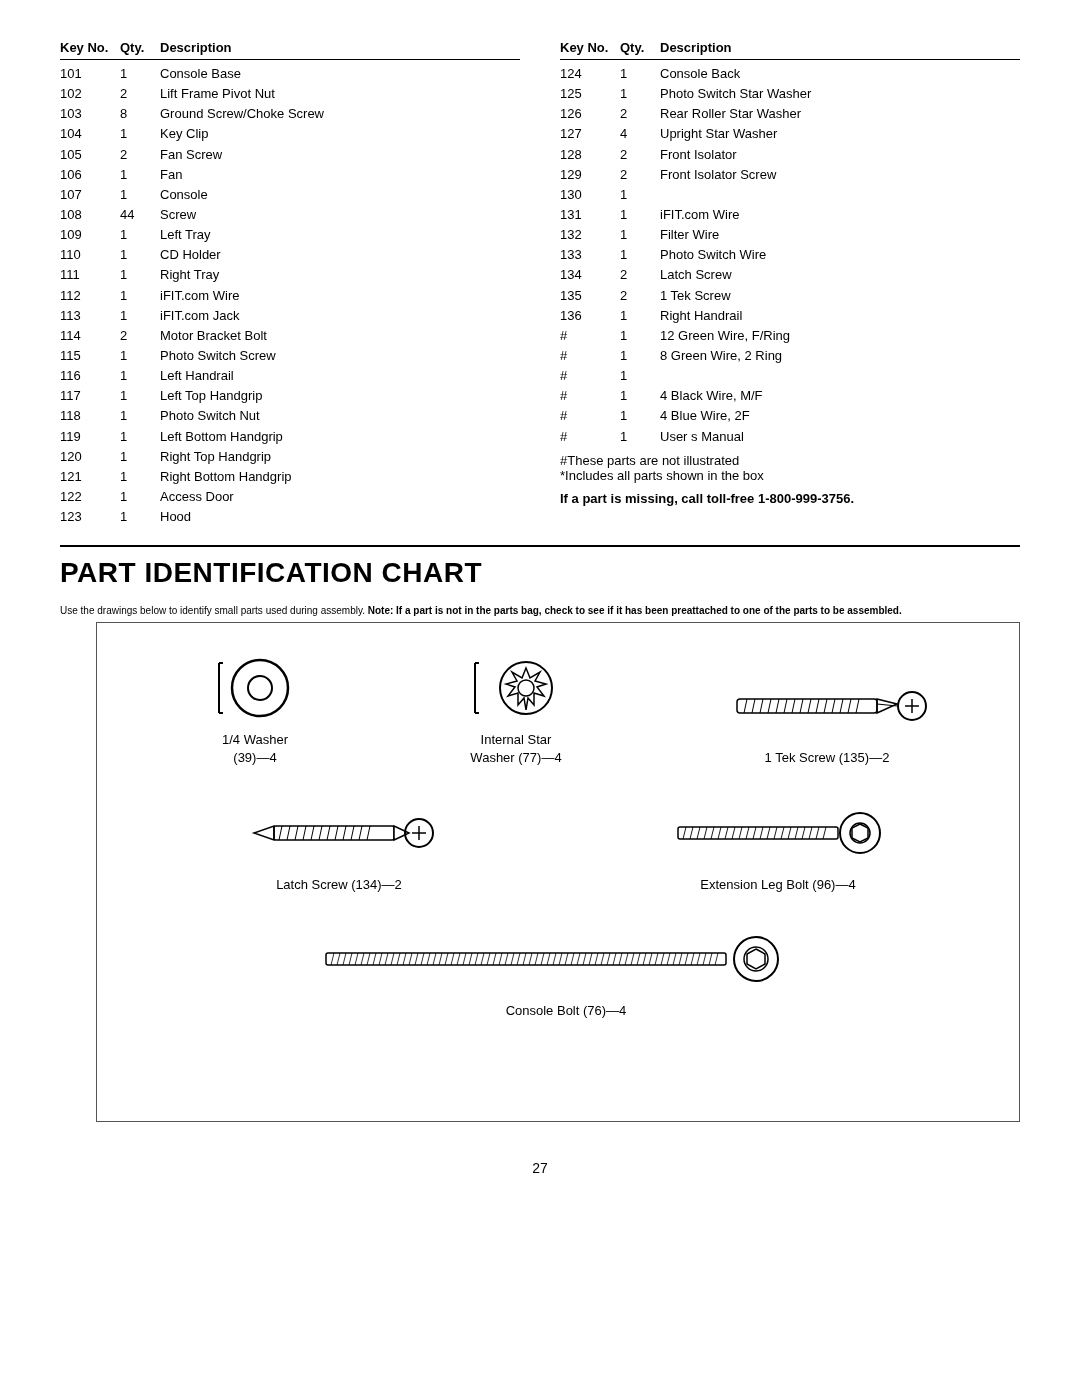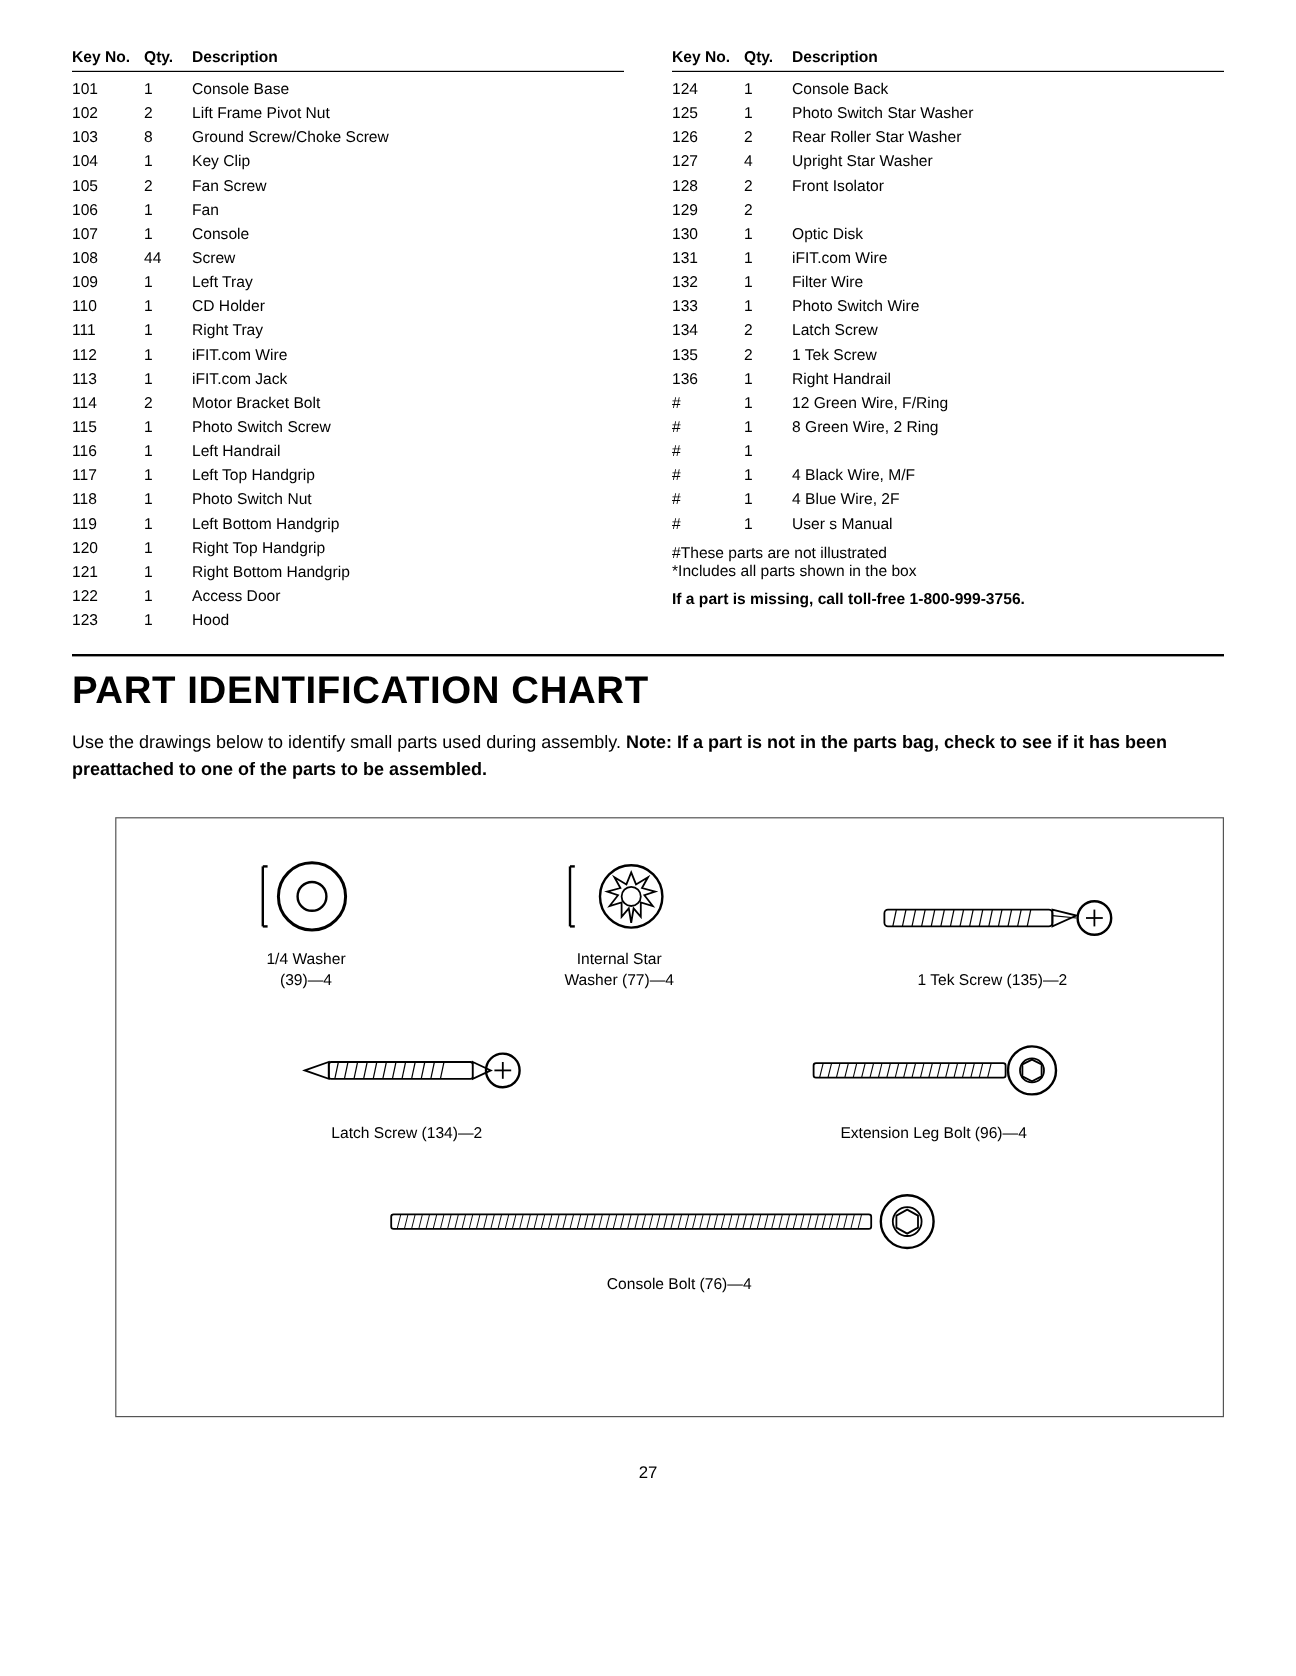--- a/index.html
+++ b/index.html
@@ -54,30 +54,30 @@
 
     
     .section-divider {
       border: none;
       border-top: 2px solid #000;
       margin: 18px 0 10px 0;
     }
 
     
     .chart-heading {
-      font-size: 32px;
+      font-size: 28px;
       font-weight: bold;
       margin-bottom: 14px;
       letter-spacing: 0.5px;
     }
 
     .chart-intro {
-      font-size: 15px;
+      font-size: 10px;
       line-height: 1.5;
-      margin-bottom: 28px;
+      margin-bottom: 4px;
     }
 
     .chart-intro b {
       font-weight: bold;
     }
 
     
     .drawing-box {
       border: 1.5px solid #555;
       padding: 30px 14px 20px 30px;
@@ -276,25 +276,25 @@
           <span>Upright Star Washer</span>
         </div>
         <div class="parts-row">
           <span>128</span>
           <span>2</span>
           <span>Front Isolator</span>
         </div>
         <div class="parts-row">
           <span>129</span>
           <span>2</span>
+          <span>Front Isolator Screw</span>
         </div>
         <div class="parts-row">
           <span>130</span>
           <span>1</span>
-          <span>Optic Disk</span>
         </div>
         <div class="parts-row">
           <span>131</span>
           <span>1</span>
           <span>iFIT.com Wire</span>
         </div>
         <div class="parts-row">
           <span>132</span>
           <span>1</span>
           <span>Filter Wire</span>

